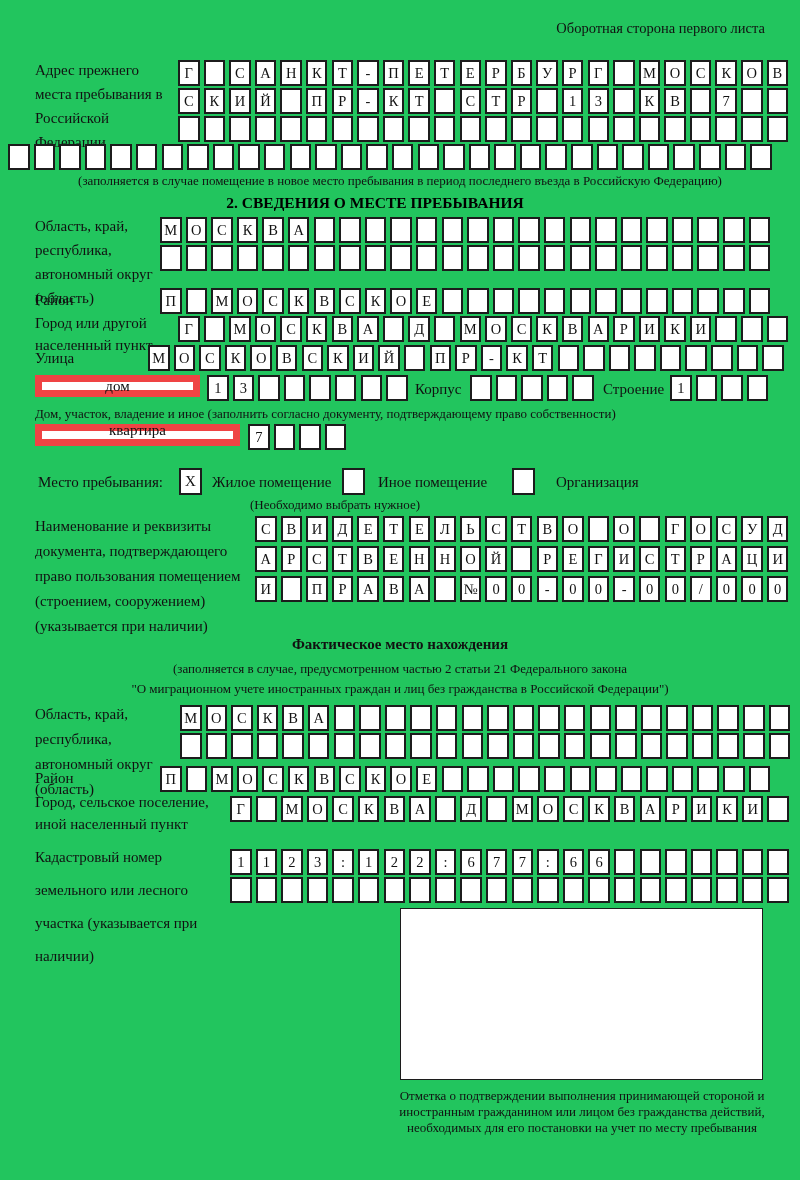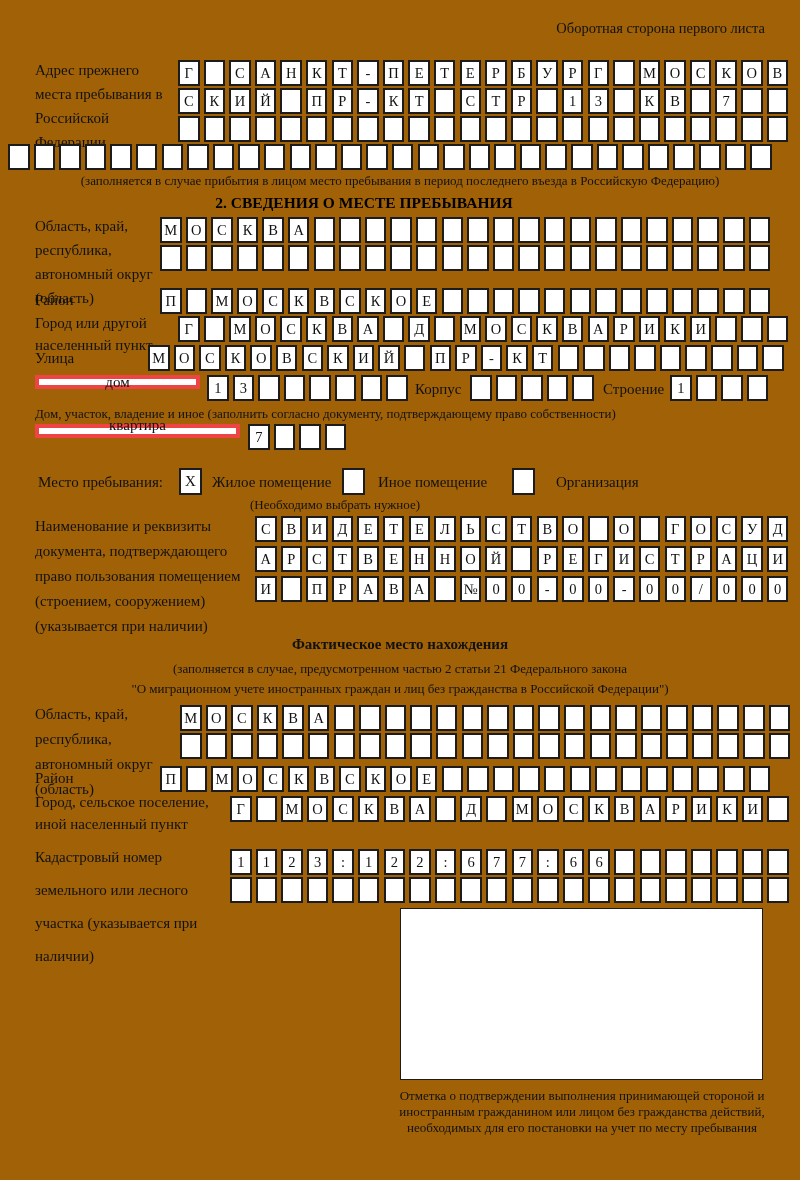--- a/index.html
+++ b/index.html
@@ -1,36 +1,36 @@
 <!DOCTYPE html>
 <html><head>
 <meta charset="utf-8">
 <style>
   html,body{margin:0;padding:0;background:#ffffff;}
   #page{
     position:relative;
     width:800px;height:1180px;
-    background:#a16207;
+    background:#22c55e;
     font-family:"Liberation Serif","DejaVu Serif",serif;
     color:#111;
     overflow:hidden;
   }
   .abs{position:absolute;}
   .lbl{font-size:15px;line-height:24px;color:#111;}
   .cap{font-size:13px;color:#111;}
   .title{font-size:15.5px;font-weight:bold;color:#000;}
   .boxrow{display:flex;gap:4.1px;}
   .cell{
     width:21.5px;height:26px;flex:0 0 auto;
     border:2px solid #1c1c1c;box-sizing:border-box;
     display:flex;align-items:center;justify-content:center;
     font-size:14.5px;line-height:1;background:#fff;
   }
   .framebox{
-    height:14px;border:4px solid #ef4444;box-sizing:border-box;
+    height:22px;border:7px solid #ef4444;box-sizing:border-box;
     display:flex;align-items:center;justify-content:center;
     font-size:15px;background:#fff;
   }
   .checkcell{
     width:23px;height:27px;
     border:2px solid #1c1c1c;box-sizing:border-box;
     display:flex;align-items:center;justify-content:center;
     font-size:15px;background:#fff;
   }
   .center{text-align:center;}
@@ -147,23 +147,23 @@
       <div class="cell"></div>
       <div class="cell"></div>
       <div class="cell"></div>
       <div class="cell"></div>
       <div class="cell"></div>
       <div class="cell"></div>
       <div class="cell"></div>
       <div class="cell"></div>
       <div class="cell"></div>
     </div>
-  <div class="abs cap center" style="left:0;top:173px;width:800px;">(заполняется в случае прибытия в лицом место пребывания в период последнего въезда в Российскую Федерацию)</div>
-
-  <div class="abs title center" style="left:0;top:194px;width:728px;">2. СВЕДЕНИЯ О МЕСТЕ ПРЕБЫВАНИЯ</div>
+  <div class="abs cap center" style="left:0;top:173px;width:800px;">(заполняется в случае помещение в новое место пребывания в период последнего въезда в Российскую Федерацию)</div>
+
+  <div class="abs title center" style="left:11px;top:194px;width:728px;">2. СВЕДЕНИЯ О МЕСТЕ ПРЕБЫВАНИЯ</div>
 
   <div class="abs lbl" style="left:35px;top:214px;width:118px;">Область, край, республика, автономный округ (область)</div>
   <div class="abs boxrow" style="left:160px;top:217px;">
       <div class="cell">М</div>
       <div class="cell">О</div>
       <div class="cell">С</div>
       <div class="cell">К</div>
       <div class="cell">В</div>
       <div class="cell">А</div>
       <div class="cell"></div>

